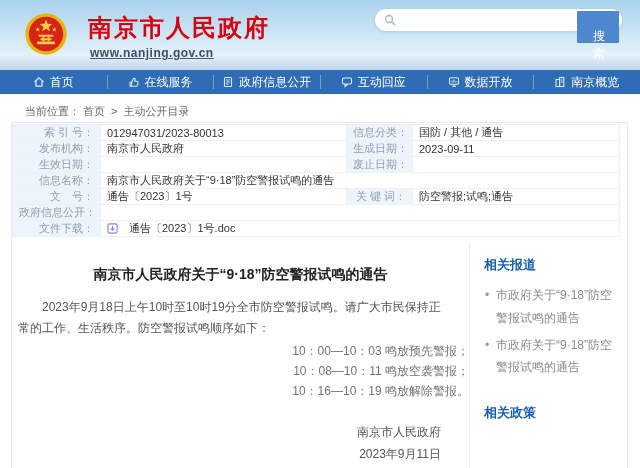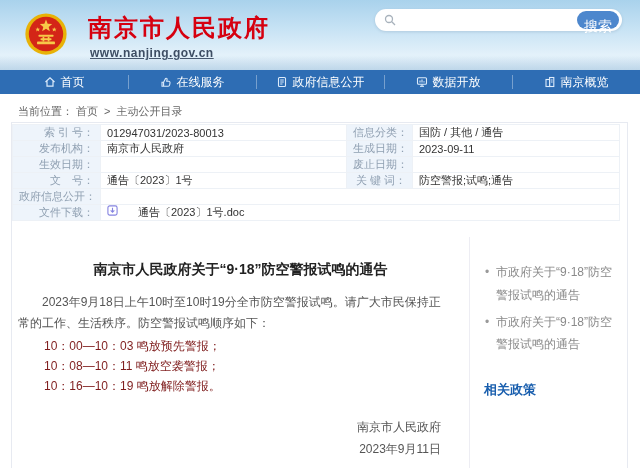--- a/index.html
+++ b/index.html
@@ -33,67 +33,67 @@
   }
   .search-glass { position:absolute; left:9px; top:5px; }
   .search-input {
     position:absolute; left:27px; top:1px; width:170px; height:20px;
     border:none; outline:none; background:transparent; font-size:11px; color:#333;
     font-family:inherit;
   }
   .search-input::placeholder { color:#9aa3ad; }
   .search-btn {
     position:absolute; right:3px; top:2px; width:42px; height:18px;
-    border:none; border-radius:9px; background:#4d87cd; color:#fff;
-    font-size:14px; line-height:18px; text-align:center; padding:6px; cursor:pointer;
+    border:none; border-radius:1px; background:#4d87cd; color:#fff;
+    font-size:12px; line-height:18px; text-align:center; padding:16px; cursor:pointer;
     font-family:inherit;
   }
 
   
   .nav { height:24px; background:#2e6db4; display:flex; }
   .nav-item {
     flex:1; display:flex; align-items:center; justify-content:center; gap:5px;
     color:#fff; font-size:12px; position:relative; cursor:pointer; white-space:nowrap;
   }
   .nav-item + .nav-item::before {
     content:""; position:absolute; left:0; top:5px; bottom:5px; width:1px;
     background:rgba(255,255,255,.35);
   }
   .nav-ico { display:flex; align-items:center; }
 
   
-  .breadcrumb { padding:10px 0 0 18px; font-size:11px; color:#666; height:28px; }
+  .breadcrumb { padding:10px 0 0 25px; font-size:11px; color:#666; height:28px; }
   .breadcrumb span { margin-right:3px; }
   .crumb-link { cursor:pointer; }
 
   
   .content-box {
     position:absolute; left:11px; top:122px; width:617px; height:368px;
     border:1px solid #e7eaf1; background:#fff;
   }
 
   
-  .meta-table { border-collapse:collapse; width:607px; margin:1px 0 16px 0; table-layout:fixed; }
+  .meta-table { border-collapse:collapse; width:607px; margin:1px 0 5px 0; table-layout:fixed; }
   .meta-table td {
     border:1px solid #edf1f6; height:15px; font-size:11px; padding:0 6px;
     overflow:hidden; white-space:nowrap; vertical-align:middle;
   }
   td.lab { background:#eef4fb; color:#90a0b2; text-align:right; }
   td.val { color:#333; }
   .c-l1 { width:88px; } .c-v1 { width:246px; } .c-l2 { width:66px; } .c-v2 { width:207px; }
-  .dl-link { display:inline-flex; align-items:flex-start; gap:20px; cursor:pointer; color:#333; }
+  .dl-link { display:inline-flex; align-items:center; gap:11px; cursor:pointer; color:#333; }
 
   
   .box-lower { display:flex; align-items:stretch; height:237px; }
   .article { width:457px; }
   .article-title { margin-top:24px; text-align:center; font-size:14px; font-weight:bold; color:#222; }
   .article-para {
     margin:13px 20px 0 6px; text-indent:2em; font-size:12px; color:#555; line-height:1.75;
   }
-  .schedule { margin:3px 0 0 32px; font-size:12px; color:#7f1d1d; line-height:1.65; }
+  .schedule { margin:3px 0 0 32px; font-size:12px; color:#737373; line-height:1.65;text-align:right; }
   .signature { margin-top:21px; text-align:right; padding-right:28px; font-size:12px; color:#555; line-height:1.8; }
 
   .sidebar { flex:1; border-left:1px solid #ededf3; padding:14px 8px 0 14px; }
   .sb-heading { color:#1a5fae; font-weight:bold; font-size:13px; cursor:default; }
   .sb-heading.second { margin-top:25px; }
   .sb-list { margin:10px 0 0 0; padding:0; list-style:none; }
   .sb-item {
     position:relative; padding-left:12px; font-size:12px; color:#8a8a8a;
     line-height:1.9; margin-bottom:4px; cursor:pointer;
   }
@@ -151,20 +151,29 @@
           <line x1="4.2" y1="4" x2="7.8" y2="4" stroke="#dcebfb" stroke-width="1"></line>
           <line x1="4.2" y1="6" x2="7.8" y2="6" stroke="#dcebfb" stroke-width="1"></line>
           <line x1="4.2" y1="8" x2="6.5" y2="8" stroke="#dcebfb" stroke-width="1"></line>
         </svg>
     </span>
     <span>政府信息公开</span>
   </div>
   <div class="nav-item">
     <span class="nav-ico">
       <svg width="12" height="12" viewBox="0 0 12 12">
+          <rect x="1.5" y="2" width="9" height="6" rx="1.5" fill="none" stroke="#dcebfb" stroke-width="1.1"></rect>
+          <path d="M4 8 L4 10.5 L6.6 8" fill="none" stroke="#dcebfb" stroke-width="1.1"></path>
+        </svg>
+    </span>
+    <span>互动回应</span>
+  </div>
+  <div class="nav-item">
+    <span class="nav-ico">
+      <svg width="12" height="12" viewBox="0 0 12 12">
           <rect x="1.5" y="1.8" width="9" height="6.4" rx="1" fill="none" stroke="#dcebfb" stroke-width="1.1"></rect>
           <line x1="4" y1="6.6" x2="4" y2="4.6" stroke="#dcebfb" stroke-width="1.1"></line>
           <line x1="6" y1="6.6" x2="6" y2="3.4" stroke="#dcebfb" stroke-width="1.1"></line>
           <line x1="8" y1="6.6" x2="8" y2="5.2" stroke="#dcebfb" stroke-width="1.1"></line>
           <line x1="4" y1="10.3" x2="8" y2="10.3" stroke="#dcebfb" stroke-width="1.1"></line>
           <line x1="6" y1="8.2" x2="6" y2="10.3" stroke="#dcebfb" stroke-width="1.1"></line>
         </svg>
     </span>
     <span>数据开放</span>
   </div>
@@ -209,20 +218,24 @@
       <td class="lab">生成日期：</td>
       <td class="val">2023-09-11</td>
     </tr>
     <tr>
       <td class="lab">生效日期：</td>
       <td class="val"></td>
       <td class="lab">废止日期：</td>
       <td class="val"></td>
     </tr>
     <tr>
+      <td class="lab">信息名称：</td>
+      <td class="val" colspan="3">南京市人民政府关于“9·18”防空警报试鸣的通告</td>
+    </tr>
+    <tr>
       <td class="lab">文　号：</td>
       <td class="val">通告〔2023〕1号</td>
       <td class="lab">关 键 词：</td>
       <td class="val">防空警报;试鸣;通告</td>
     </tr>
     <tr>
       <td class="lab">政府信息公开：</td>
       <td class="val" colspan="3"></td>
     </tr>
     <tr>
@@ -251,20 +264,21 @@
         <div>10：08—10：11  鸣放空袭警报；</div>
         <div>10：16—10：19  鸣放解除警报。</div>
       </div>
       <div class="signature">
         <div>南京市人民政府</div>
         <div>2023年9月11日</div>
       </div>
     </div>
 
     <div class="sidebar">
+      <div class="sb-heading">相关报道</div>
       <ul class="sb-list">
         <li class="sb-item">市政府关于“9·18”防空警报试鸣的通告</li>
         <li class="sb-item">市政府关于“9·18”防空警报试鸣的通告</li>
       </ul>
       <div class="sb-heading second">相关政策</div>
     </div>
   </div>
 </div>
 
 </body></html>

